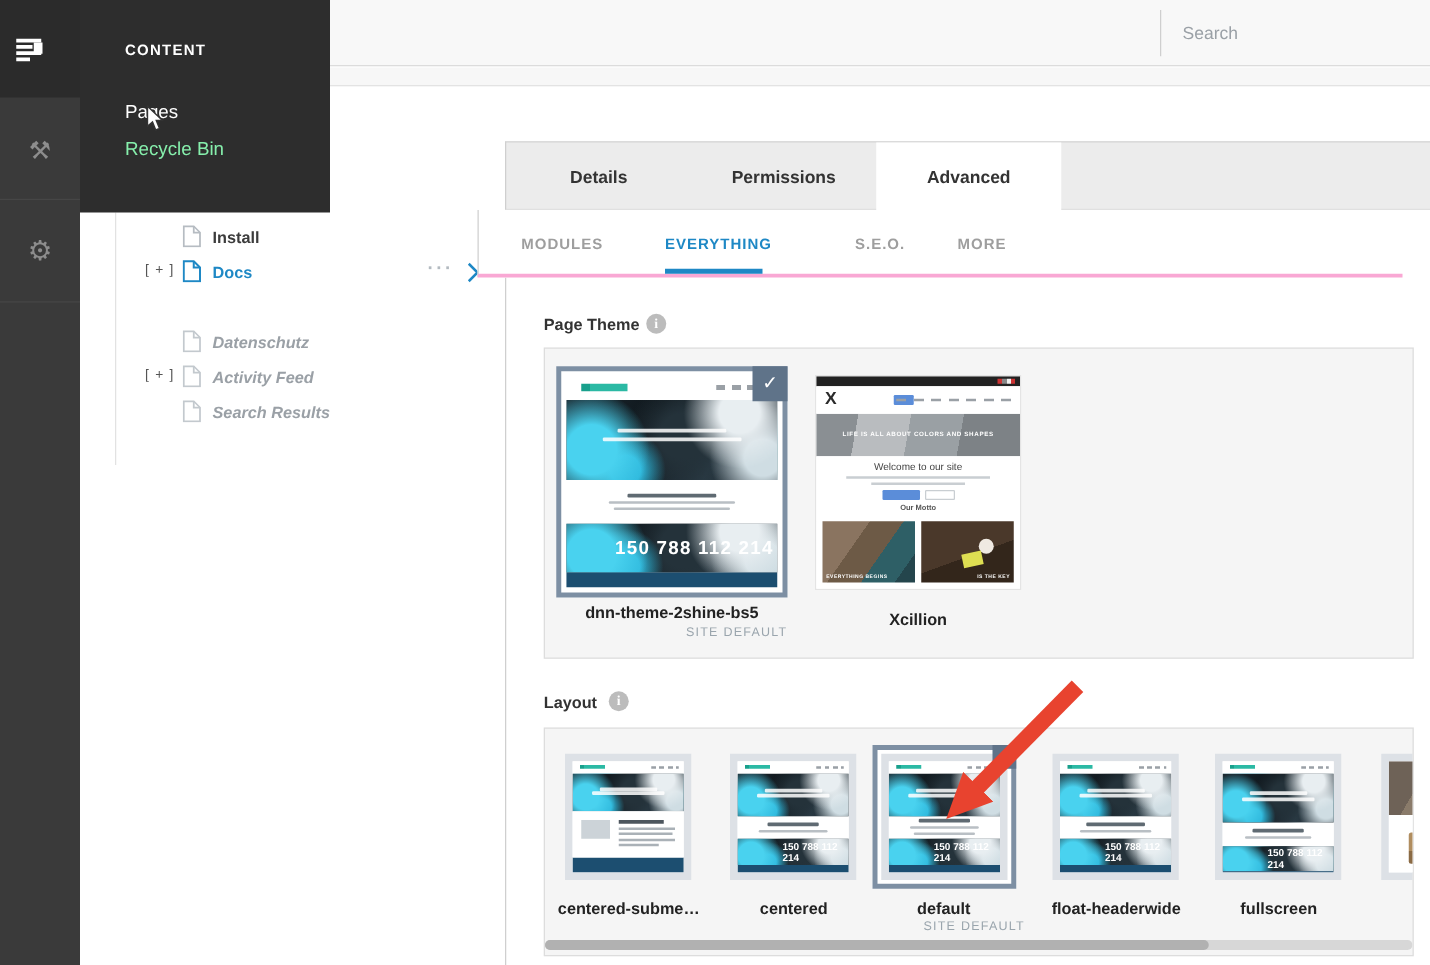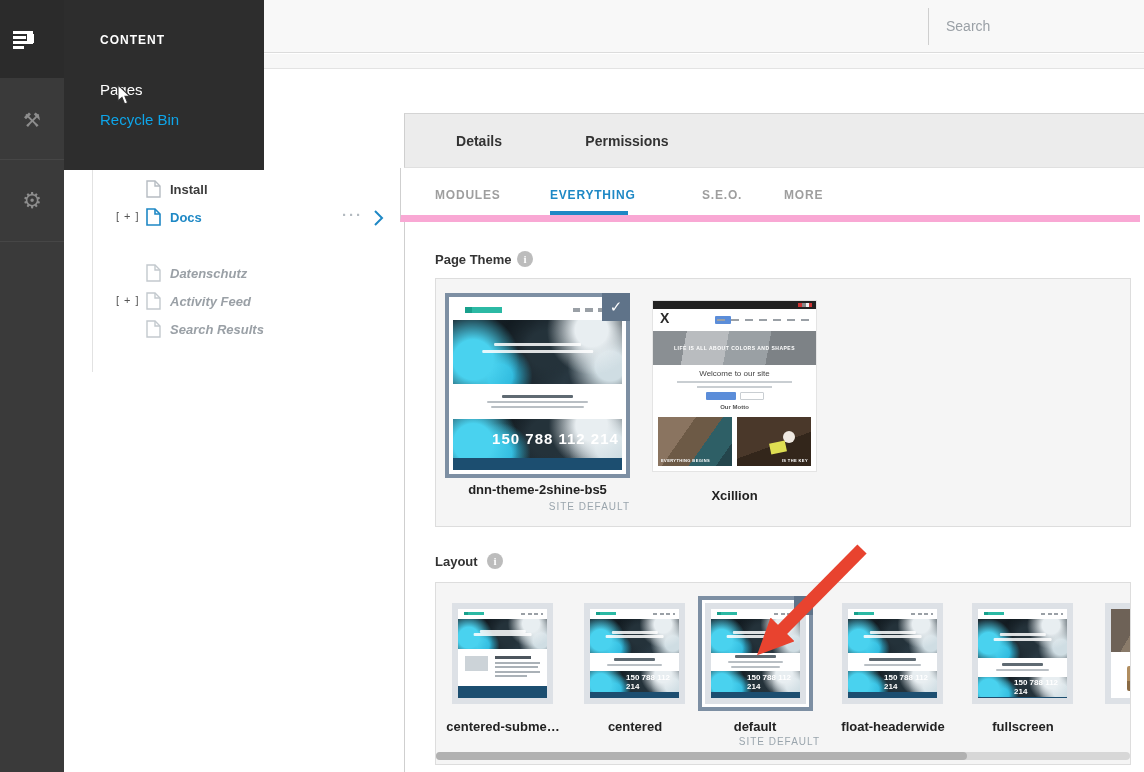--- a/index.html
+++ b/index.html
@@ -13,21 +13,21 @@
   .rail-sec { position:absolute; left:0; width:64px; border-bottom:1px solid #464646; }
   .content-icon { position:absolute; left:13px; top:31px; width:21px; height:17px; }
   .content-icon i { position:absolute; left:0; height:3px; background:#fff; display:block; }
   .wrench-icon, .gear-icon { position:absolute; left:0; width:64px; text-align:center; color:#8d8d8d; font-size:20px; }
 
   
   .flyout { position:absolute; left:64px; top:0; width:200px; height:170px; background:#2d2d2d; z-index:22; }
   .flyout-title { position:absolute; left:36px; top:33px; color:#fff; font-size:12px; font-weight:bold; letter-spacing:1px; }
   .flyout-item { position:absolute; left:36px; font-size:15px; cursor:pointer; }
   .flyout-item.active { color:#fff; }
-  .flyout-item.dim { color:#0ea5e9; }
+  .flyout-item.dim { color:#86efac; }
   .cursor-icon { position:absolute; left:52px; top:84px; z-index:60; }
 
   
   .topbar { position:absolute; left:64px; top:0; width:1080px; height:53px; background:#f8f8f8; border-bottom:1px solid #dcdcdc; z-index:5; }
   .search-divider { position:absolute; left:864px; top:8px; width:1px; height:37px; background:#cfcfcf; }
   .search-input { position:absolute; left:882px; top:12px; width:240px; height:28px; border:none; background:transparent; outline:none; font-size:14px; color:#444; font-family:"Liberation Sans",sans-serif; }
   .search-input::placeholder { color:#9aa0a6; }
   .substrip { position:absolute; left:64px; top:54px; width:1080px; height:15px; background:#f7f7f7; border-bottom:1px solid #e3e3e3; z-index:4; }
 
   
@@ -38,21 +38,21 @@
   .tree-label { position:absolute; left:106px; top:5px; font-size:13px; color:#3c3c3c; font-weight:600; }
   .tree-label.blue { color:#1e88c5; font-weight:bold; }
   .tree-label.muted { color:#9aa0a6; font-style:italic; }
   .tree-ellipsis { position:absolute; left:278px; top:1px; color:#b3bac0; font-size:15px; letter-spacing:2px; font-weight:bold; cursor:pointer; }
   .tree-chevron { position:absolute; left:308px; top:4px; cursor:pointer; }
 
   
   .tabbar { position:absolute; left:404px; top:113px; width:740px; height:55px; background:#ececec; border-left:1px solid #cfcfcf; border-top:1px solid #d4d4d4; border-bottom:1px solid #e0e0e0; z-index:3; }
   .tab { position:absolute; top:0; width:148px; height:55px; line-height:55px; text-align:center; font-size:14px; font-weight:600; color:#333; cursor:pointer; }
   .tab.active { background:#fff; height:56px; }
-  .subtabs { position:absolute; left:400px; top:168px; width:740px; height:54px; background:#fff; border-left:1px solid #cfcfcf; border-bottom:7px solid #f9a8d4; z-index:4; }
+  .subtabs { position:absolute; left:382px; top:168px; width:740px; height:54px; background:#fff; border-left:1px solid #cfcfcf; border-bottom:3px solid #f9a8d4; z-index:4; }
   .subtab { position:absolute; top:20px; font-size:12px; font-weight:bold; letter-spacing:0.8px; color:#9e9e9e; cursor:pointer; }
   .subtab.active { color:#1e88c5; }
   .subtab-underline { position:absolute; left:149px; bottom:0; width:78px; height:4px; background:#1e88c5; }
 
   .panel-content { position:absolute; left:404px; top:222px; width:740px; height:550px; background:#fff; border-left:1px solid #cfcfcf; }
   .section-title { position:absolute; font-size:13px; font-weight:bold; color:#333; }
   .info-icon { position:absolute; width:16px; height:16px; border-radius:50%; background:#bcbcbc; color:#fff; font-size:11px; font-weight:bold; text-align:center; line-height:16px; cursor:pointer; font-family:"Liberation Serif", serif; }
 
   .box { position:absolute; left:30px; width:696px; background:#f5f5f5; border:1px solid #ddd; }
   #theme-box { top:56px; height:249px; }
@@ -192,20 +192,21 @@
         <path d="M1 1 h8 l5 5 v11 h-13 z" fill="#fff" stroke="#c3c9ce" stroke-width="1.4"></path>
         <path d="M9 1 v5 h5" fill="none" stroke="#c3c9ce" stroke-width="1.4"></path>
       </svg>
     <span class="tree-label muted">Search Results</span>
   </div>
 
 
   <div class="tabbar">
     <div class="tab" style="left:148px">Permissions</div>
     <div class="tab" style="left:0">Details</div>
+    <div class="tab active" style="left:296px">Advanced</div>
   </div>
 
   <div class="subtabs">
     <div class="subtab" style="left:34px">MODULES</div>
     <div class="subtab active" style="left:149px">EVERYTHING</div>
     <div class="subtab" style="left:301px">S.E.O.</div>
     <div class="subtab" style="left:383px">MORE</div>
     <div class="subtab-underline"></div>
   </div>
 

